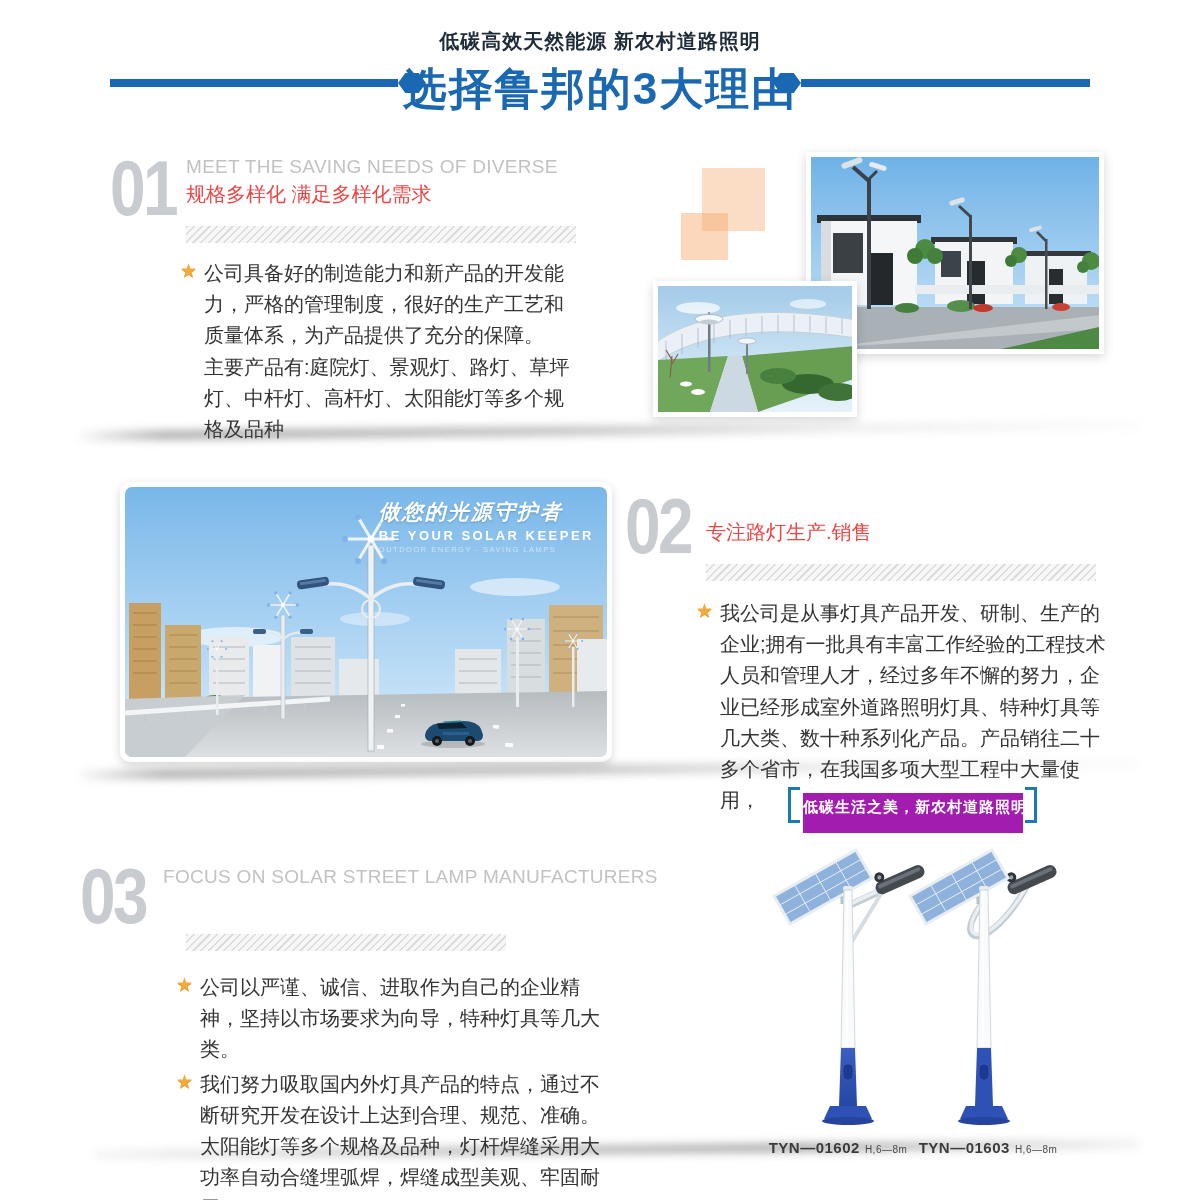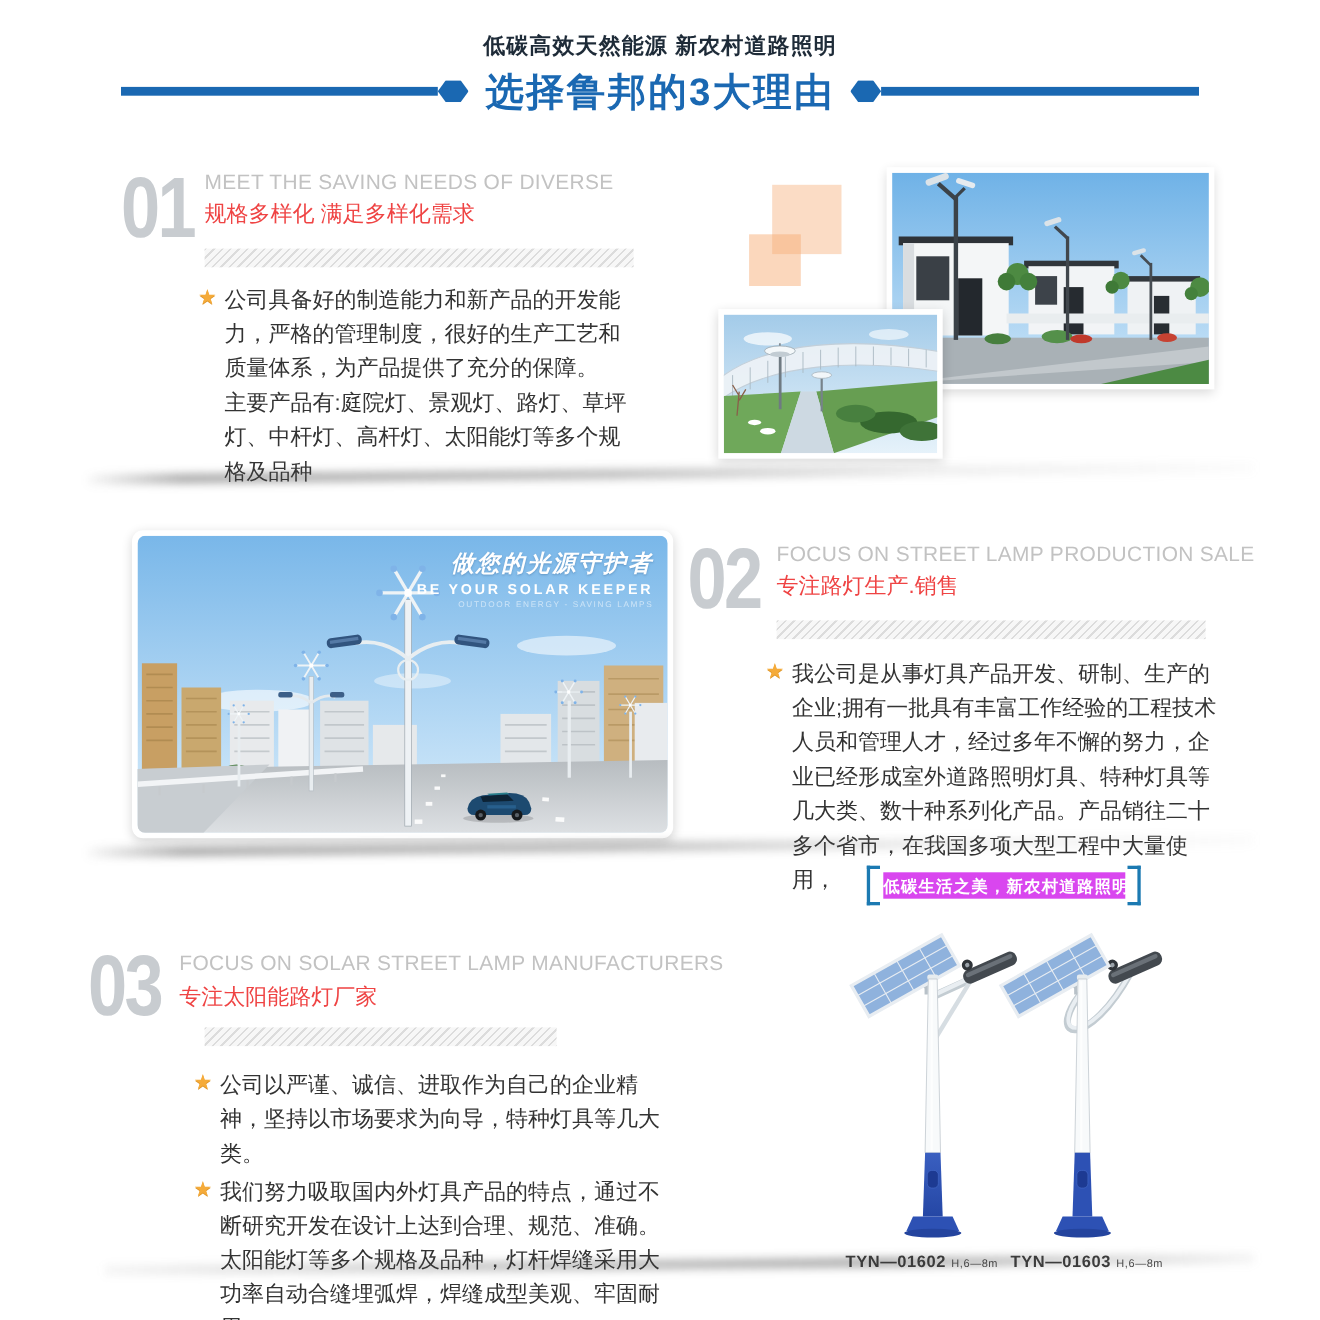--- a/index.html
+++ b/index.html
@@ -4,21 +4,21 @@
 <style>
   * { margin:0; padding:0; box-sizing:border-box; }
   html,body { background:#fff; }
   body { font-family:"Liberation Sans","DejaVu Sans",sans-serif; }
   .page { position:relative; width:1200px; height:1200px; background:#fff; overflow:hidden; }
 
   
   .tagline { position:absolute; top:28px; left:0; width:100%; text-align:center;
     font-size:20px; font-weight:700; color:#1e2b38; letter-spacing:1px; }
   .main-title { position:absolute; top:60px; left:0; width:100%; text-align:center;
-    font-size:35px; font-weight:800; color:#1a68b2; letter-spacing:2px; }
+    font-size:44px; font-weight:800; color:#1a68b2; letter-spacing:2px; }
   .t-line { position:absolute; height:8px; background:#1a68b2; top:79px; }
   .t-line.left  { left:110px; width:288px; }
   .t-line.right { left:801px; width:289px; }
   .hex { position:absolute; top:73px; width:28px; height:20px; background:#1a68b2;
     clip-path:polygon(26% 0,74% 0,100% 50%,74% 100%,26% 100%,0 50%); }
   .hex.left  { left:398px; }
   .hex.right { left:773px; }
   .subtitle { position:absolute; top:104px; left:0; width:100%; text-align:center;
     font-size:30px; font-weight:700; color:#e2e2e2; letter-spacing:1px; }
 
@@ -49,31 +49,31 @@
   .photo svg { display:block; }
   #villa-photo { left:806px; top:152px; padding:5px; }
   #plaza-photo { left:653px; top:281px; padding:5px; }
   #city-photo  { left:120px; top:482px; padding:5px; border-radius:10px; }
   #city-photo svg { border-radius:7px; }
   .sq { position:absolute; }
   #sq-big   { left:702px; top:168px; width:63px; height:63px; background:rgba(246,171,116,0.42); }
   #sq-small { left:681px; top:213px; width:47px; height:47px; background:rgba(246,171,116,0.48); }
 
   
-  .photo-overlay { position:absolute; top:16px; right:18px; text-align:right; pointer-events:none; }
+  .photo-overlay { position:absolute; top:16px; right:18px; text-align:left; pointer-events:none; }
   .cal { font-size:21px; font-weight:800; font-style:italic; color:#fff; letter-spacing:2px;
     text-shadow:0 1px 2px rgba(40,90,140,0.4); white-space:nowrap; }
   .slogan { font-size:13px; font-weight:700; color:#fff; letter-spacing:2.5px; margin-top:2px; white-space:nowrap; }
   .slogan-sub { font-size:7.5px; color:rgba(255,255,255,0.55); letter-spacing:1.5px; margin-top:2px; white-space:nowrap; }
 
   
   .bracket { position:absolute; width:12px; height:36px; top:787px; }
   .bracket.bleft  { left:788px;  border-left:3px solid #1c7ab2; border-top:3px solid #1c7ab2; border-bottom:3px solid #1c7ab2; }
   .bracket.bright { left:1025px; border-right:3px solid #1c7ab2; border-top:3px solid #1c7ab2; border-bottom:3px solid #1c7ab2; }
-  .banner-box { position:absolute; left:803px; top:793px; width:220px; height:24px; background:#d946ef;
+  .banner-box { position:absolute; left:803px; top:793px; width:220px; height:40px; background:#a21caf;
     color:#fff; font-size:15px; font-weight:700; letter-spacing:1px; text-align:center; line-height:28px; white-space:nowrap; }
 
   
   .lamp { position:absolute; }
   #lamp1 { left:758px; top:832px; }
   #lamp2 { left:894px; top:832px; }
   .prod-label { position:absolute; top:1139px; width:200px; text-align:center; white-space:nowrap; }
   #label1 { left:738px; } #label2 { left:888px; }
   .model { font-size:15px; font-weight:700; color:#3a3a3a; letter-spacing:0.5px; }
   .spec  { font-size:10px; color:#4a4a4a; margin-left:5px; letter-spacing:0.5px; }
@@ -336,35 +336,33 @@
       </g>
     </svg>
     <div class="photo-overlay">
       <div class="cal">做您的光源守护者</div>
       <div class="slogan">BE YOUR SOLAR KEEPER</div>
       <div class="slogan-sub">OUTDOOR ENERGY - SAVING LAMPS</div>
     </div>
   </div>
 
   <div class="sec-num" style="left:625px; top:496px;">02</div>
-  <div class="sec-en" style="left:706px; top:494px;">FOCUS ON STREET LAMP PRODUCTION SALE</div>
   <div class="sec-zh" style="left:706px; top:519px;">专注路灯生产.销售</div>
   <div class="hatch" style="left:706px; top:564px; width:390px;"></div>
   <div class="bullets" style="left:696px; top:598px; width:418px;">
     <div class="bullet-row">
       <span class="star">★</span>
       <p>我公司是从事灯具产品开发、研制、生产的企业;拥有一批具有丰富工作经验的工程技术人员和管理人才，经过多年不懈的努力，企业已经形成室外道路照明灯具、特种灯具等几大类、数十种系列化产品。产品销往二十多个省市，在我国多项大型工程中大量使用，</p>
     </div>
   </div>
 
   <div class="soft-divider" id="div2"></div>
 
   <div class="sec-num" style="left:80px; top:866px;">03</div>
   <div class="sec-en" style="left:163px; top:866px;">FOCUS ON SOLAR STREET LAMP MANUFACTURERS</div>
-  <div class="sec-zh" style="left:163px; top:893px;">专注太阳能路灯厂家</div>
   <div class="hatch" style="left:186px; top:934px; width:320px;"></div>
   <div class="bullets" style="left:176px; top:972px; width:444px;">
     <div class="bullet-row">
       <span class="star">★</span>
       <p>公司以严谨、诚信、进取作为自己的企业精神，坚持以市场要求为向导，特种灯具等几大类。</p>
     </div>
     <div class="bullet-row">
       <span class="star">★</span>
       <p>我们努力吸取国内外灯具产品的特点，通过不断研究开发在设计上达到合理、规范、准确。太阳能灯等多个规格及品种，灯杆焊缝采用大功率自动合缝埋弧焊，焊缝成型美观、牢固耐用</p>
     </div>

